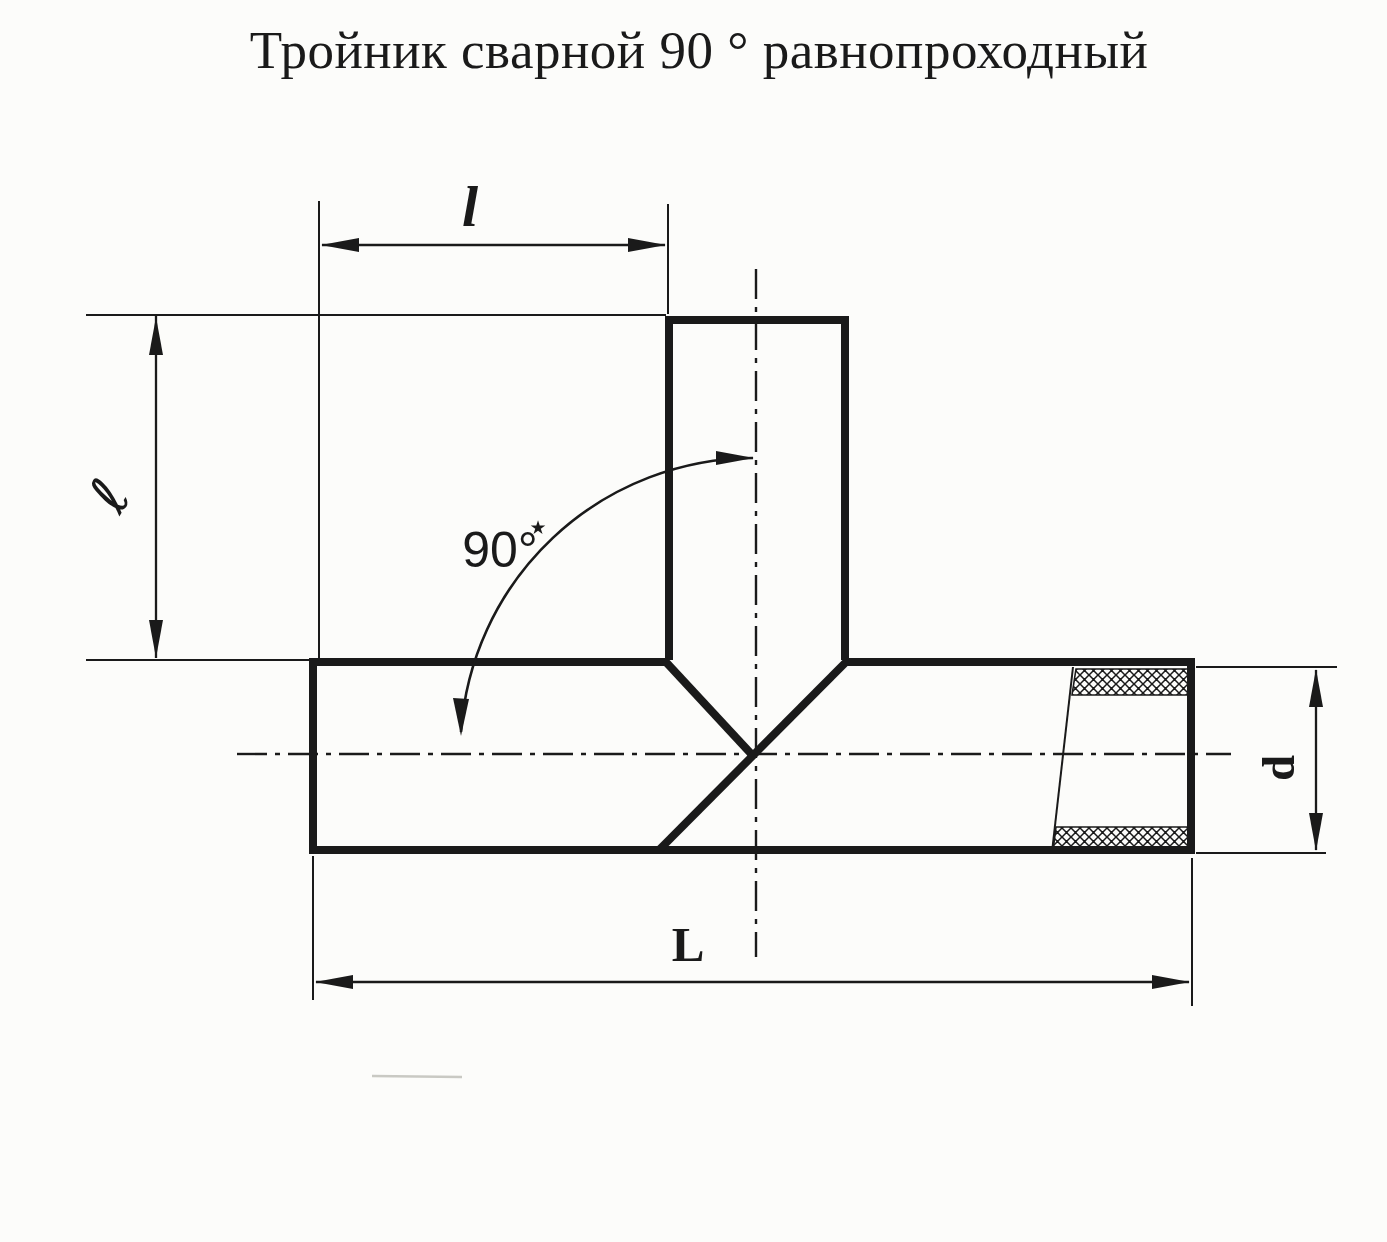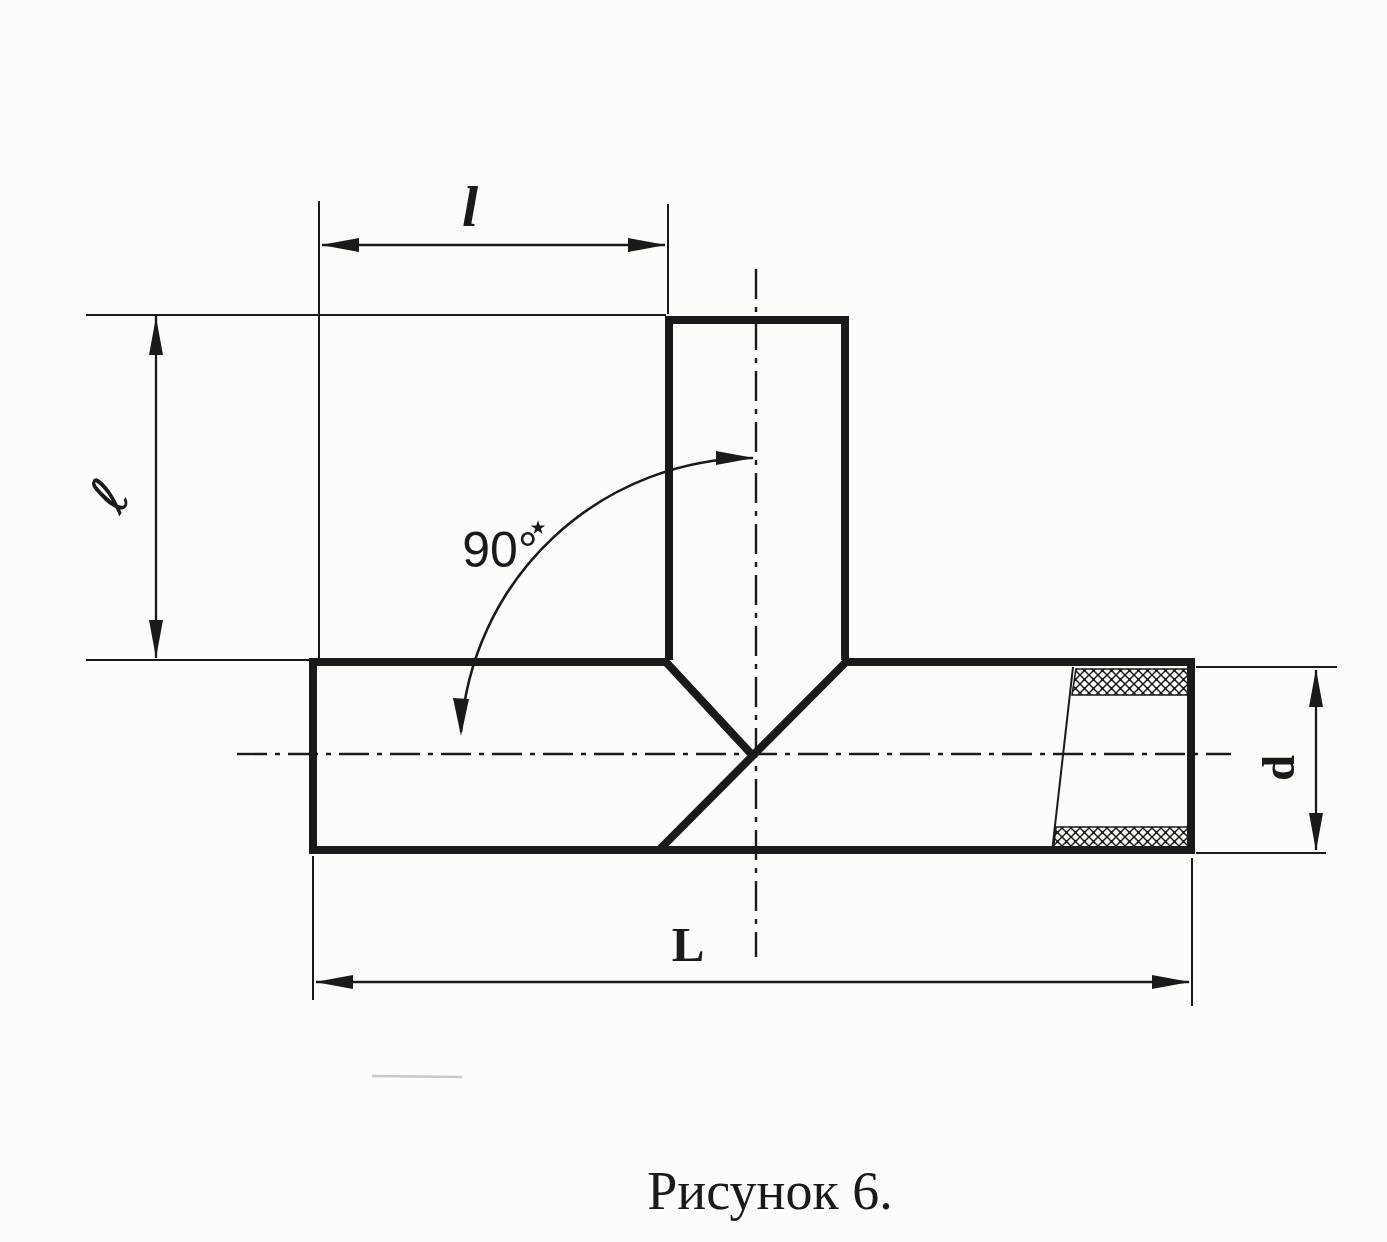--- a/index.html
+++ b/index.html
@@ -60,20 +60,21 @@
   .lbl-star  { font-family: "DejaVu Sans", sans-serif; font-size: 19px; }
   .lbl-L  { font-family: "Liberation Serif", "DejaVu Serif", serif; font-size: 49px; font-weight: 600; }
   .lbl-d  { font-family: "Liberation Serif", "DejaVu Serif", serif; font-size: 47px; font-weight: 600; }
   .artifact { stroke: #c9c9c3; stroke-width: 2.5; }
 </style>
 </head>
 <body>
 
 <div class="page">
 
+  <div class="title">Тройник сварной 90 ° равнопроходный</div>
 
   <svg class="drawing" viewBox="0 0 1387 1242" xmlns="http://www.w3.org/2000/svg">
     <defs>
       <pattern id="xhatch" width="9" height="9" patternUnits="userSpaceOnUse">
         <path class="ink-stroke" d="M0,9 L9,0 M0,0 L9,9 M-1,1 L1,-1 M8,10 L10,8 M8,-1 L10,1 M-1,8 L1,10" stroke-width="1.5" fill="none"></path>
         <circle class="ink-fill" cx="4.5" cy="4.5" r="1.2"></circle>
       </pattern>
     </defs>
 
     <g>
@@ -139,15 +140,14 @@
     </g>
 
     <g>
       <line class="s-dim" x1="1316" y1="670" x2="1316" y2="850"></line>
       <polygon class="f-arrow" points="1316,669 1309,707 1323,707"></polygon>
       <polygon class="f-arrow" points="1316,851 1309,813 1323,813"></polygon>
       <text class="lbl lbl-d" transform="translate(1294,768) rotate(-90)" text-anchor="middle">d</text>
     </g>
   </svg>
 
-  <div class="caption">Рисунок 6.</div>
 
 </div>
 
 </body></html>

